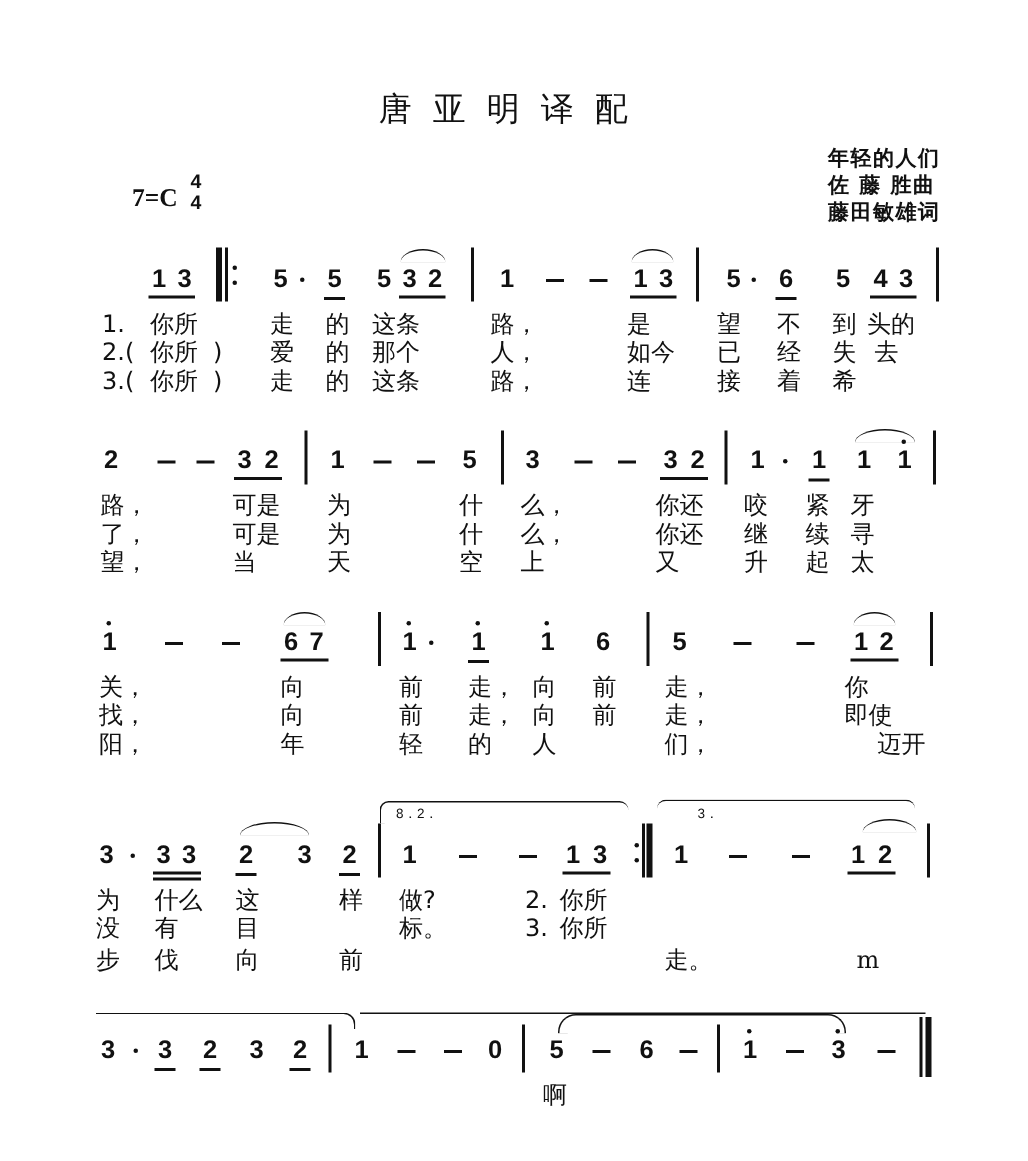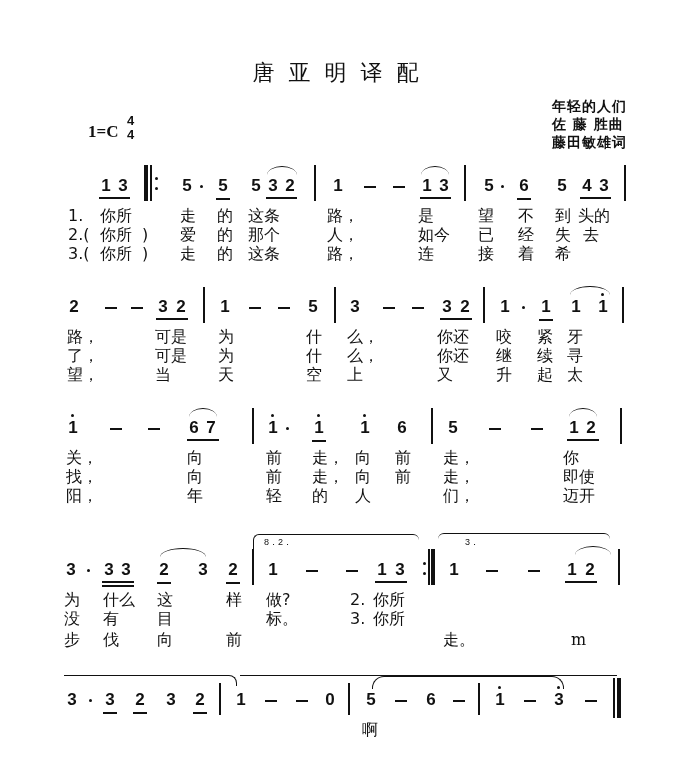--- a/index.html
+++ b/index.html
@@ -41,21 +41,21 @@
 <body>
 
 <div class="abs title">唐亚明译配</div>
 
 <div class="abs credits">
   <div>年轻的人们</div>
   <div>佐 藤 胜曲</div>
   <div>藤田敏雄词</div>
 </div>
 
-<div class="abs key">1=C</div>
+<div class="abs key">7=C</div>
 <div class="abs timesig">
   <span class="frac">
     <span class="bar" style="height:auto">4</span>
     <span class="bar" style="height:auto">4</span>
   </span>
 </div>
 
 <div>
 
   <span class="note" style="left:99px;top:176px">1</span>
@@ -233,21 +233,21 @@
   <span class="lyric" style="left:395px;top:467px">前</span>
   <span class="lyric" style="left:443px;top:467px">走，</span>
   <span class="lyric" style="left:563px;top:467px">即使</span>
 
   <span class="lyric" style="left:66px;top:486px">阳，</span>
   <span class="lyric" style="left:187px;top:486px">年</span>
   <span class="lyric" style="left:266px;top:486px">轻</span>
   <span class="lyric" style="left:312px;top:486px">的</span>
   <span class="lyric" style="left:355px;top:486px">人</span>
   <span class="lyric" style="left:443px;top:486px">们，</span>
-  <span class="lyric" style="left:563px;top:486px">迈开</span>
+  <span class="lyric" style="left:585px;top:486px">迈开</span>
 </div>
 
 <div>
 
   <div class="volta" style="left:253px;top:534px;width:165px"></div>
   <span class="volta-label" style="left:264px;top:536px">8．2．</span>
   <div class="volta-r" style="left:438px;top:533px;width:172px"></div>
   <span class="volta-label" style="left:465px;top:536px">3．</span>
 
   <span class="note" style="left:64px;top:560px">3</span>

